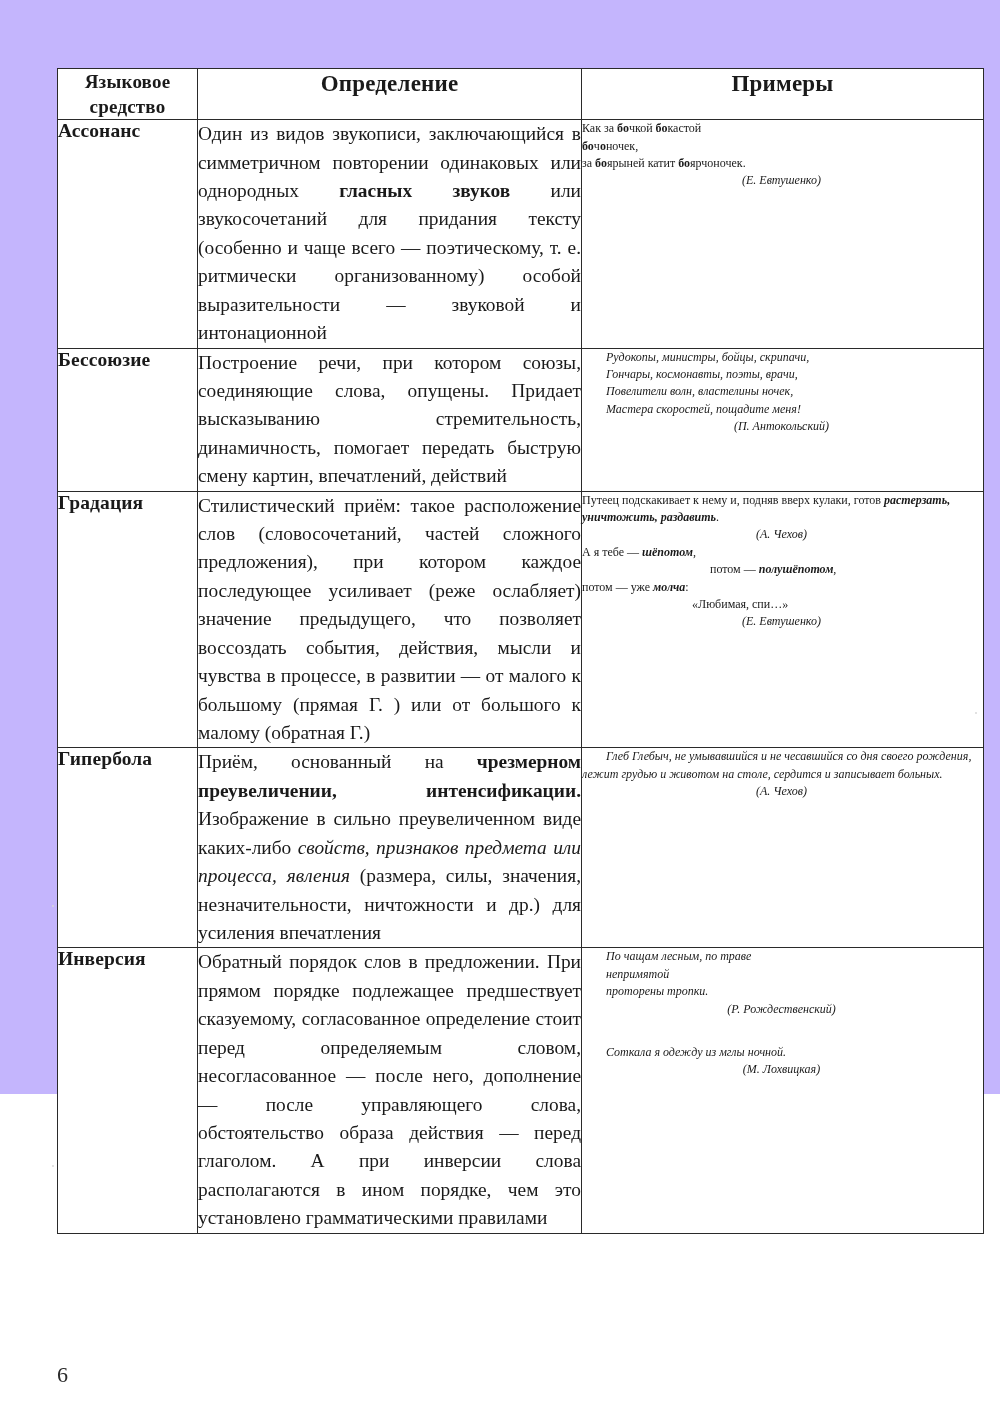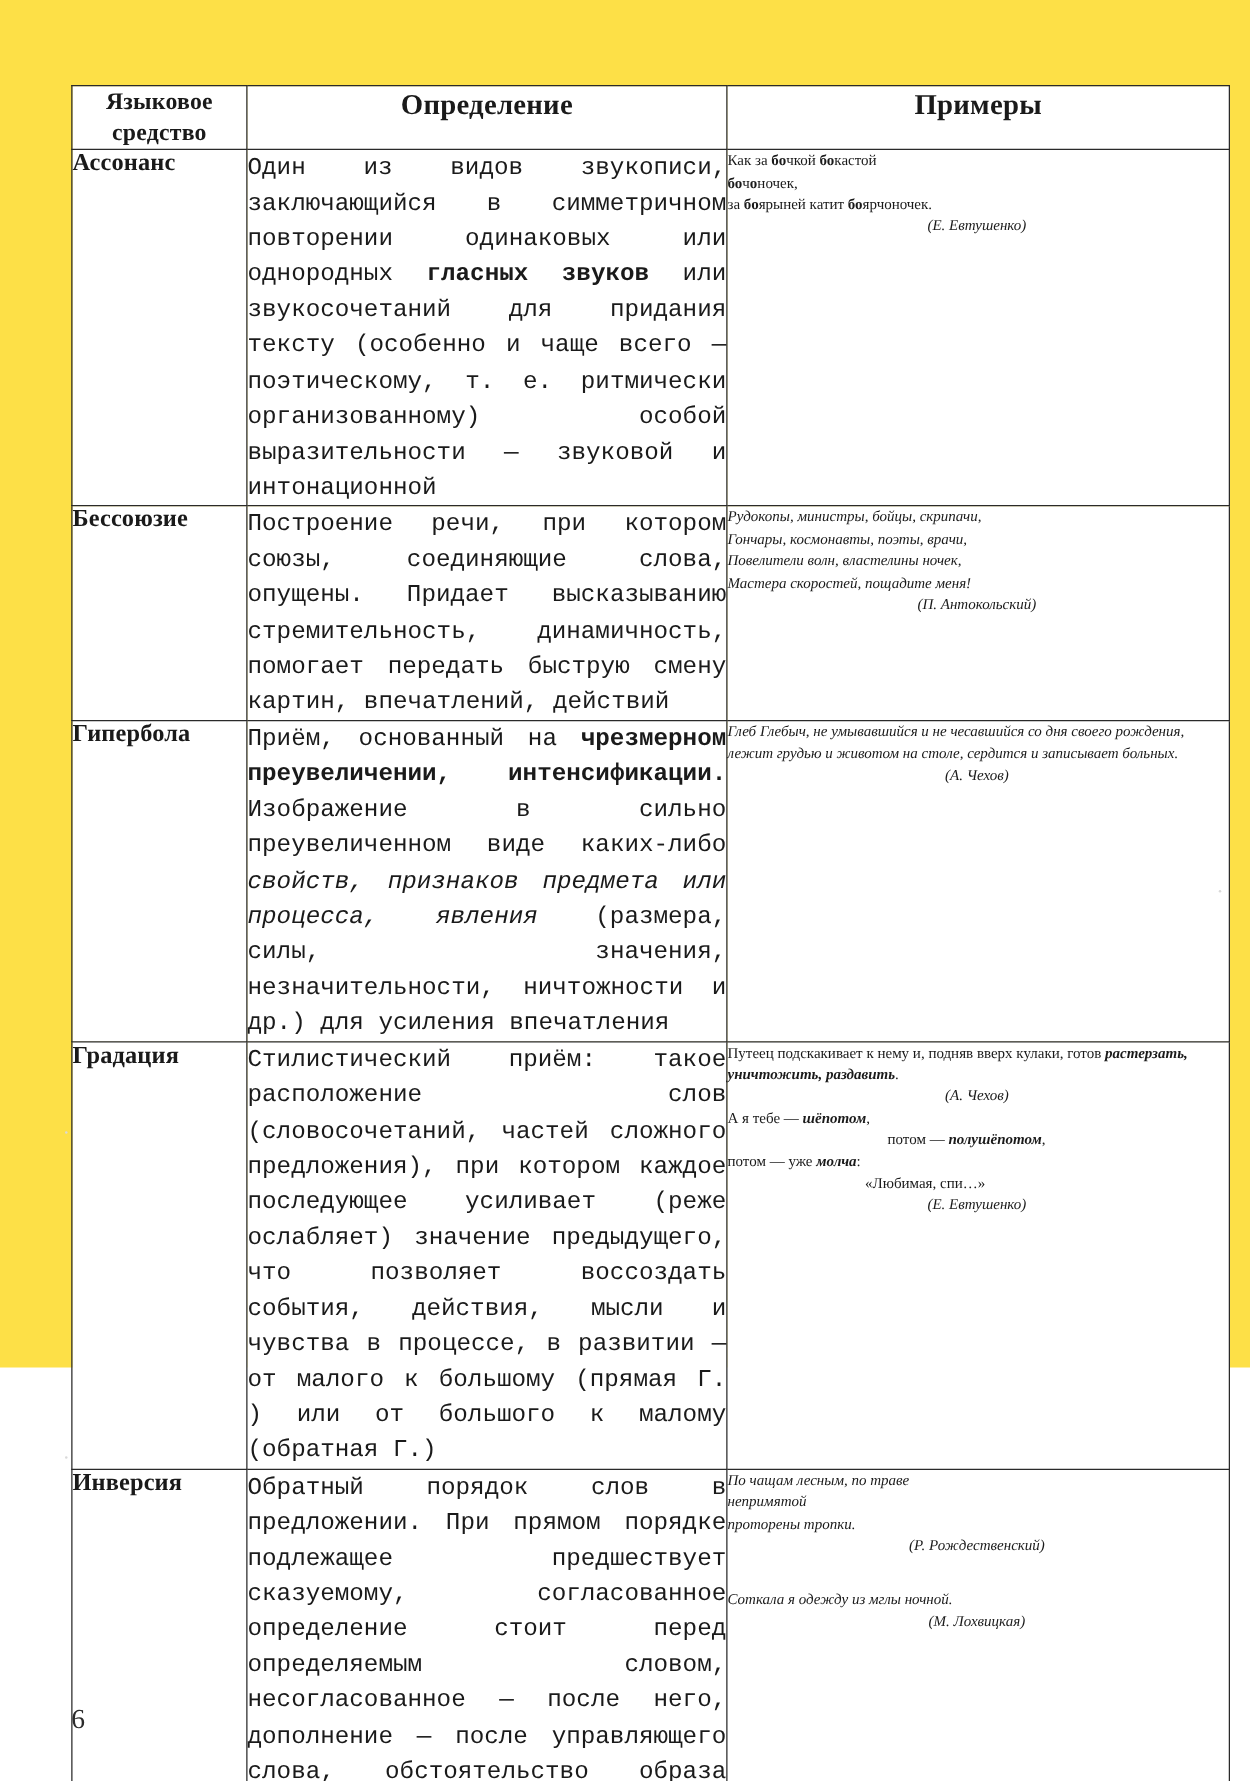--- a/index.html
+++ b/index.html
@@ -14,21 +14,21 @@
     font-family: "Liberation Serif", "DejaVu Serif", serif;
     color: #1a1a1a;
     overflow: hidden;
   }
 
   .page {
     position: absolute;
     left: 0; top: 0;
     width: 1000px;
     height: 1094px;
-    background: #fde047;
+    background: #c4b5fd;
   }
 
   
   .lang-table {
     position: absolute;
     left: 57px;
     top: 68px;
     width: 926px;
     border-collapse: collapse;
     table-layout: fixed;
@@ -67,32 +67,32 @@
 
   
   .def {
     text-align: justify;
     text-justify: inter-word;
     font-size: 19.4px;
     line-height: 1.465;
     padding: 9px 13px 11px 14px;
     hyphens: manual;
   }
-  .def p { margin: 0; font-family: Liberation Mono, monospace; }
+  .def p { margin: 0; }
   .def b { font-weight: bold; }
   .def i { font-style: italic; }
 
   
   .ex {
     font-size: 12px;
     line-height: 1.45;
     padding: 9px 12px 11px 13px;
   }
   .ex p { margin: 0; }
-  .ex .it { font-style: italic; }
+  .ex .it { font-style: italic; margin-left: 24px; }
   .ex .bi { font-style: italic; font-weight: bold; }
   .ex .src {
     text-align: center;
     font-style: italic;
     padding-right: 2px;
   }
   .ex .ind1 { padding-left: 128px; }
   .ex .ind2 { padding-left: 110px; }
   .ex .gap { height: 26px; }
 
@@ -151,45 +151,45 @@
           </td>
           <td class="ex">
             <p><span class="it">Рудокопы, министры, бойцы, скрипачи,</span></p>
             <p><span class="it">Гончары, космонавты, поэты, врачи,</span></p>
             <p><span class="it">Повелители волн, властелины ночек,</span></p>
             <p><span class="it">Мастера скоростей, пощадите меня!</span></p>
             <p class="src">(П. Антокольский)</p>
           </td>
         </tr>
         <tr>
-          <td class="term">Гипербола</td>
-          <td class="def">
-            <p>Приём, основанный на <b>чрезмерном преувеличении, интенсификации.</b> Изображение в сильно преувеличенном виде каких-либо <i>свойств, признаков предмета или процесса, явления</i> (размера, силы, значения, незначительности, ничтожности и др.) для усиления впечатления</p>
-          </td>
-          <td class="ex">
-            <p><span class="it">Глеб Глебыч, не умывавшийся и не чесавшийся со дня своего рождения, лежит грудью и животом на столе, сердится и записывает больных.</span></p>
-            <p class="src">(А. Чехов)</p>
-          </td>
-        </tr>
-        <tr>
           <td class="term">Градация</td>
           <td class="def">
             <p>Стилистический приём: такое расположение слов (словосочетаний, частей сложного предложения), при котором каждое последующее усиливает (реже ослабляет) значение предыдущего, что позволяет воссоздать события, действия, мысли и чувства в процессе, в развитии — от малого к большому (прямая Г. ) или от большого к малому (обратная Г.)</p>
           </td>
           <td class="ex">
             <p>Путеец подскакивает к нему и, подняв вверх кулаки, готов <span class="bi">растерзать, уничтожить, раздавить</span>.</p>
             <p class="src">(А. Чехов)</p>
             <p>А я тебе — <span class="bi">шёпотом</span>,</p>
             <p class="ind1">потом — <span class="bi">полушёпотом</span>,</p>
             <p>потом — уже <span class="bi">молча</span>:</p>
             <p class="ind2">«Любимая, спи…»</p>
             <p class="src">(Е. Евтушенко)</p>
           </td>
         </tr>
         <tr>
+          <td class="term">Гипербола</td>
+          <td class="def">
+            <p>Приём, основанный на <b>чрезмерном преувеличении, интенсификации.</b> Изображение в сильно преувеличенном виде каких-либо <i>свойств, признаков предмета или процесса, явления</i> (размера, силы, значения, незначительности, ничтожности и др.) для усиления впечатления</p>
+          </td>
+          <td class="ex">
+            <p><span class="it">Глеб Глебыч, не умывавшийся и не чесавшийся со дня своего рождения, лежит грудью и животом на столе, сердится и записывает больных.</span></p>
+            <p class="src">(А. Чехов)</p>
+          </td>
+        </tr>
+        <tr>
           <td class="term">Инверсия</td>
           <td class="def">
             <p>Обратный порядок слов в предложении. При прямом порядке подлежащее предшествует сказуемому, согласованное определение стоит перед определяемым словом, несогласованное — после него, дополнение — после управляющего слова, обстоятельство образа действия — перед глаголом. А при инверсии слова располагаются в ином порядке, чем это установлено грамматическими правилами</p>
           </td>
           <td class="ex">
             <p><span class="it">По чащам лесным, по траве</span></p>
             <p><span class="it">непримятой</span></p>
             <p><span class="it">проторены тропки.</span></p>
             <p class="src">(Р. Рождественский)</p>
             <p class="gap"></p>

